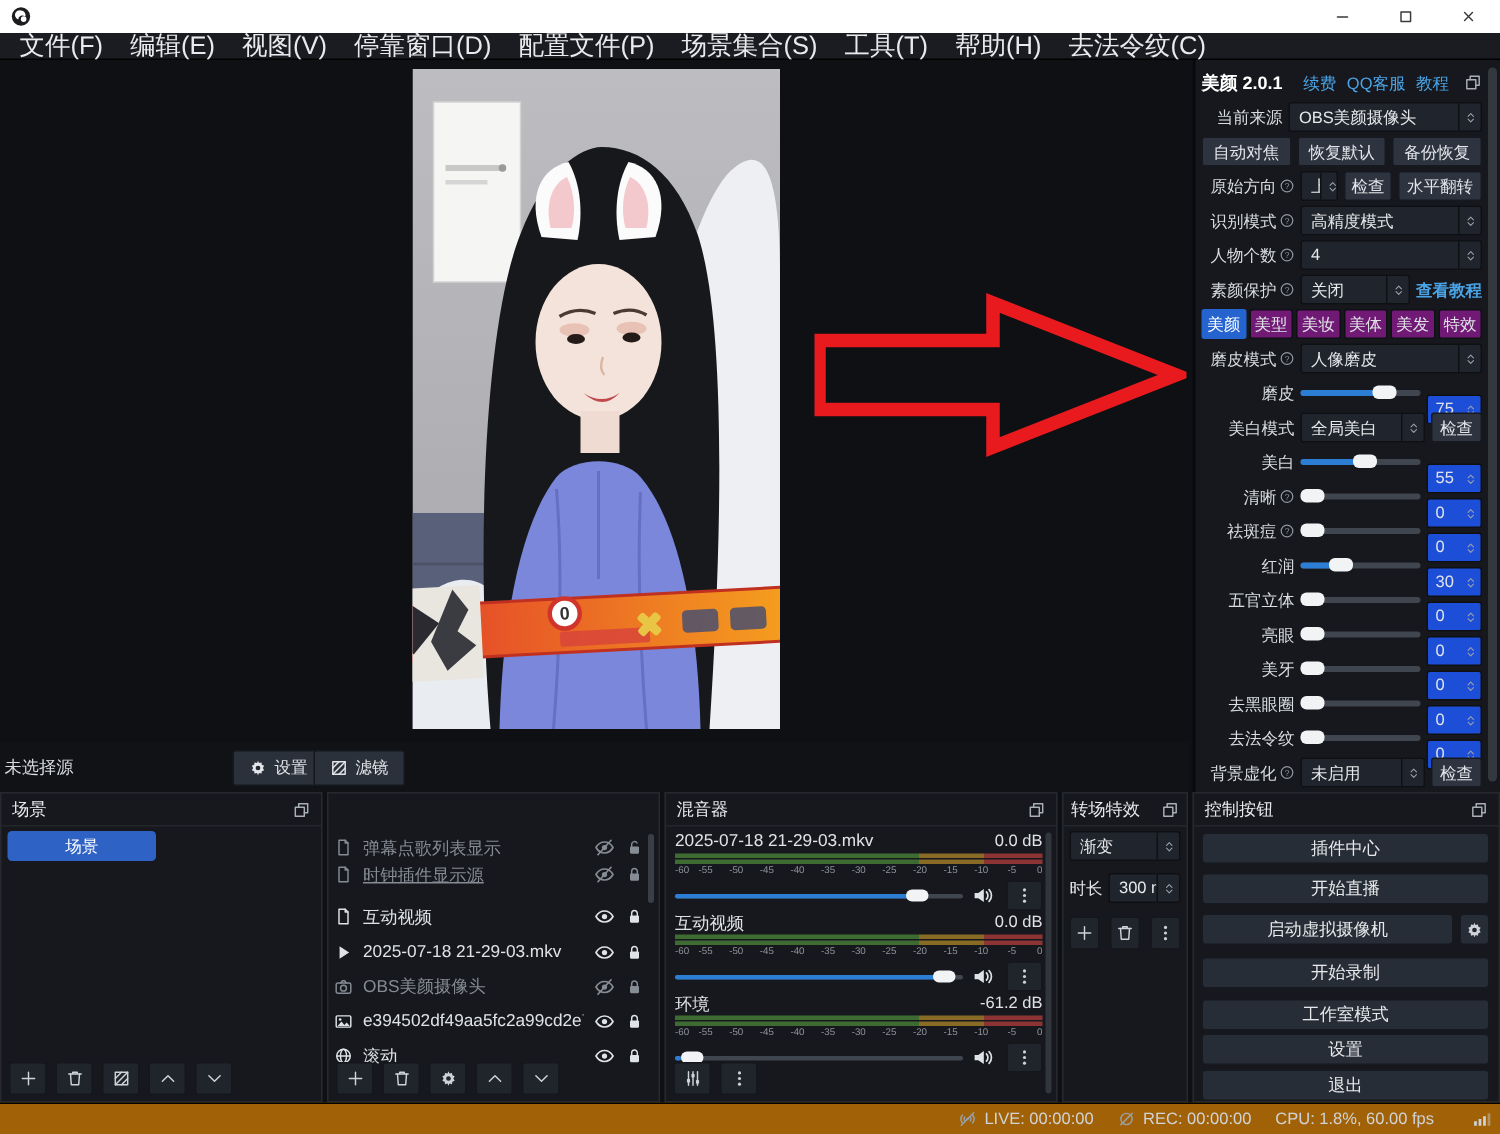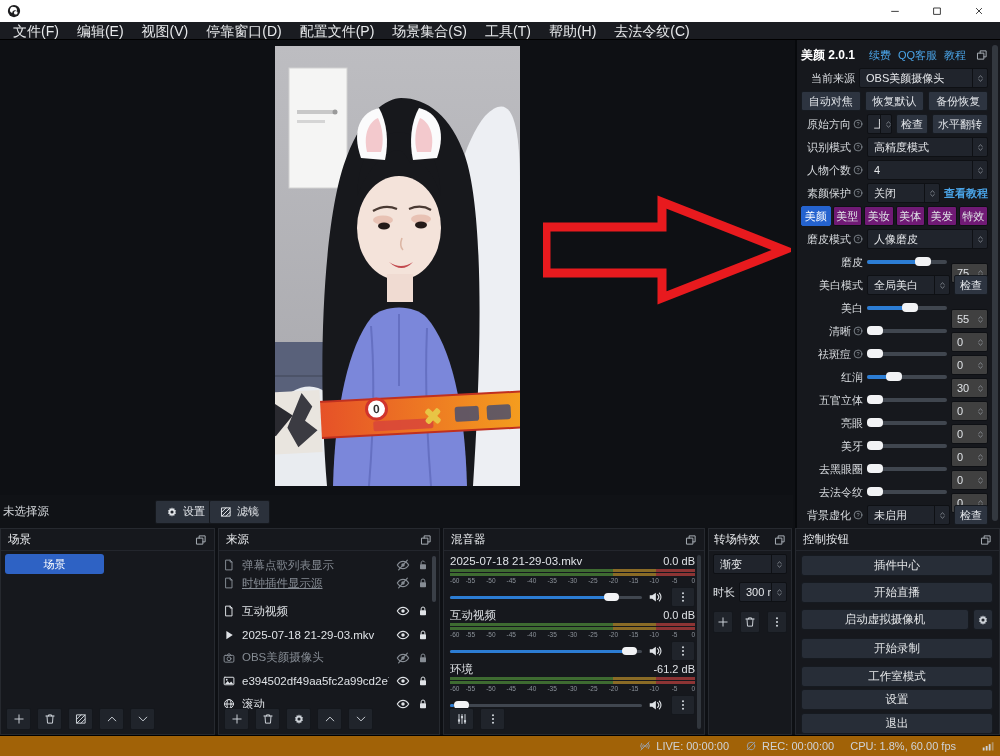--- a/index.html
+++ b/index.html
@@ -20,21 +20,21 @@
   
   .titlebar { left:0; top:0; width:1000px; height:22px; background:#ffffff;
     display:flex; align-items:center; padding-left:7px; color:#1c1c1c; }
   .titlebar .title { font-size:11.5px; margin-left:6px; white-space:nowrap; }
   .win-controls { margin-left:auto; display:flex; height:100%; }
   .win-btn { width:42px; height:100%; display:flex; align-items:center; justify-content:center; color:#3a3a3a; }
 
   
   .menubar { left:0; top:22px; width:1000px; height:18px; background:#1a1c21;
     border-bottom:1px solid #000; display:flex; align-items:center; padding-left:4px; }
-  .menu-item { padding:0 9px; font-size:14px; color:#e8eaec; line-height:18px; }
+  .menu-item { padding:0 9px; font-size:17px; color:#e8eaec; line-height:18px; }
 
   
   .preview { left:0; top:40px; width:793px; height:455px; background:#0e1014; }
   .video { position:absolute; left:275px; top:6px; width:245px; height:440px; }
 
   
   .propsbar { left:0; top:495px; width:793px; height:33px; background:#101216;
     display:flex; align-items:center; }
   .propsbar .nosrc { margin-left:3px; font-size:11.5px; color:#d7dade; }
   .pbtn { height:24px; background:#2b313b; border:1px solid #15181d; border-radius:2px;
@@ -62,21 +62,21 @@
   .bp-links { margin-left:auto; display:flex; gap:7px; }
   .hd-pop { color:#aab0b7; margin-left:6px; }
   .tabs { display:flex; gap:2px; height:20px; margin-bottom:3px; }
   .tab { flex:1; display:flex; align-items:center; justify-content:center; font-size:11px;
     background:#701a75; border:1px solid #0e1014; border-radius:2px; color:#dfe2e6; }
   .tab.active { background:#2563cf; border-color:#2563cf; color:#fff; }
   .slider { flex:1; position:relative; height:20px; min-width:0; }
   .slider .track { position:absolute; left:0; right:0; top:8px; height:4px; background:#40464f; border-radius:2px; }
   .slider .fill { position:absolute; left:0; top:8px; height:4px; background:#2c7dd4; border-radius:2px; }
   .slider .handle { position:absolute; top:5px; width:16px; height:9px; background:#f2f3f5; border-radius:4px; }
-  .valbox { width:37px; flex:none; display:flex; align-items:center; background:#404040;
+  .valbox { width:37px; flex:none; display:flex; align-items:center; background:#1d4ed8;
     border:1px solid #0e1014; border-radius:2px; height:20px;margin-top:22px; }
   .valbox .v { flex:1; font-size:11px; padding-left:5px; }
   .valbox .sp { width:11px; color:#9ba1a8; }
 
   
   .docks { left:0; top:528px; width:1000px; height:207px; }
   .dock { position:absolute; top:0; height:207px; background:#16181d; border:1px solid #26292f; }
   .dock-head { height:22px; display:flex; align-items:center; padding:0 7px;
     border-bottom:1px solid #23262d; font-size:11.5px; color:#e8eaed; }
   .dock-head .hd-pop { margin-left:auto; }
@@ -660,29 +660,20 @@
           </span>
         <span class="tool-btn">
             <svg class="ic " viewBox="0 0 16 16" xmlns="http://www.w3.org/2000/svg">
               <path d="M3 5.5l5 5 5-5" fill="none" stroke="currentColor"></path>
             </svg>
           </span>
       </div>
     </div>
 
     <div class="dock" style="left:218px; width:222px;">
-      <div class="dock-head">
-        <span>来源</span>
-        <span class="hd-pop">
-            <svg class="ic " viewBox="0 0 16 16" xmlns="http://www.w3.org/2000/svg">
-              <rect x="2.5" y="5.5" width="8" height="8" fill="none" stroke="currentColor"></rect>
-              <path d="M5.5 5.5v-3h8v8h-3" fill="none" stroke="currentColor"></path>
-            </svg>
-          </span>
-      </div>
       <div id="sources-list">
           <div class="src-row dim" style="top: 25px;">
             <span class="src-btn">
               <svg class="ic " viewBox="0 0 16 16" xmlns="http://www.w3.org/2000/svg">
                 <path d="M4 1.5h5.5l2.5 2.5v10.5H4z" fill="none" stroke="currentColor"></path>
                 <path d="M9.5 1.5V4H12" fill="none" stroke="currentColor"></path>
               </svg>
             </span>
             <span class="nm">弹幕点歌列表显示</span>
             <span class="src-btn">

